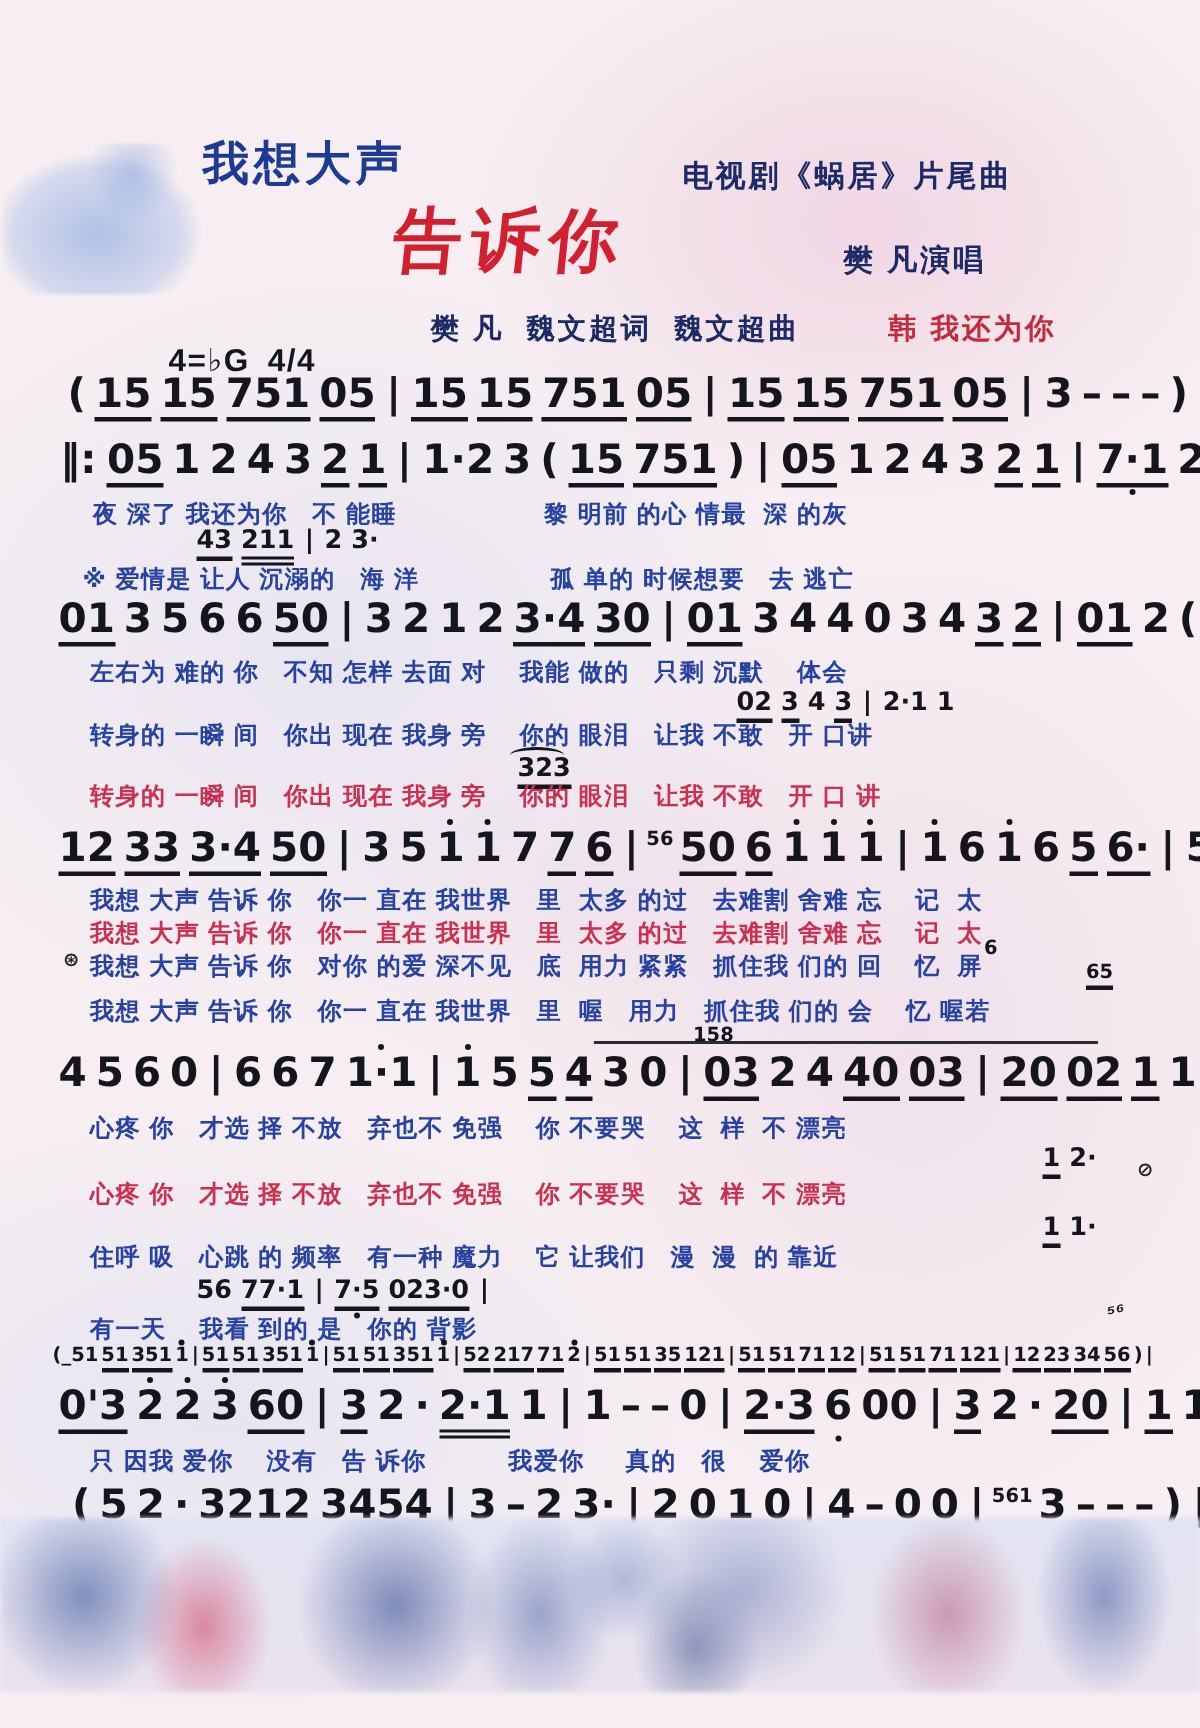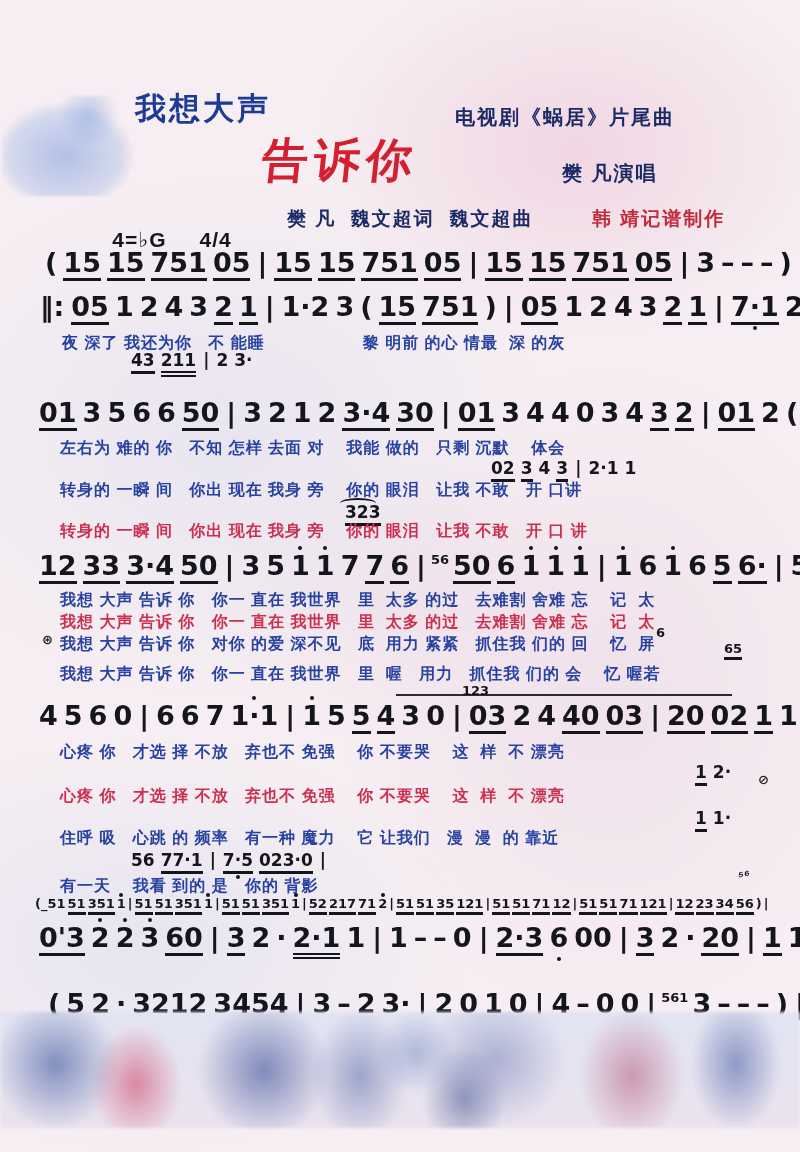--- a/index.html
+++ b/index.html
@@ -81,30 +81,31 @@
 
 <div id="page">
 
   <div class="blob-topleft"></div>
 
   <div class="abs hdr-blue title-main" style="left:135px;top:88px;">我想大声</div>
   <div class="abs hdr-navy title-sub" style="left:455px;top:104px;">电视剧《蜗居》片尾曲</div>
   <div class="abs title-red" style="left:262px;top:130px;">告诉你</div>
   <div class="abs hdr-navy title-sub" style="left:562px;top:160px;">樊 凡演唱</div>
   <div class="abs key-sig" style="left:85px;top:204px;">
-    <span>4=♭G</span><span style="margin-left:33px;text-align:right;">4/4</span>
+    <span>4=♭G</span><span style="margin-left:12px;text-align:right;">4/4</span>
   </div>
   <div class="abs hdr-navy credits" style="left:287px;top:206px;">樊 凡  魏文超词  魏文超曲</div>
-  <div class="abs transcriber" style="left:592px;top:206px;">韩 靖记谱制作</div>
+  <div class="abs transcriber" style="left:592px;top:206px;">韩 我还为你</div>
 
   <div class="nline big" style="left:42px;top:247px;"><span class="tk">(</span><span class="tk u1">15</span><span class="tk u1">15</span><span class="tk u1">751</span><span class="tk u1">05</span><span class="tk bar">|</span><span class="tk u1">15</span><span class="tk u1">15</span><span class="tk u1">751</span><span class="tk u1">05</span><span class="tk bar">|</span><span class="tk u1">15</span><span class="tk u1">15</span><span class="tk u1">751</span><span class="tk u1">05</span><span class="tk bar">|</span><span class="tk">3</span><span class="tk">–</span><span class="tk">–</span><span class="tk">–</span><span class="tk">)</span><span class="tk bar">|</span></div>
   <div class="nline big" style="left:36px;top:291px;"><span class="tk bar">‖:</span><span class="tk u1">05</span><span class="tk">1</span><span class="tk">2</span><span class="tk">4</span><span class="tk">3</span><span class="tk u1">2</span><span class="tk u1">1</span><span class="tk bar">|</span><span class="tk">1·2</span><span class="tk">3</span><span class="tk">(</span><span class="tk u1">15</span><span class="tk u1">751</span><span class="tk">)</span><span class="tk bar">|</span><span class="tk u1">05</span><span class="tk">1</span><span class="tk">2</span><span class="tk">4</span><span class="tk">3</span><span class="tk u1">2</span><span class="tk u1">1</span><span class="tk bar">|</span><span class="tk u1 db">7·1</span><span class="tk">2</span></div>
   <div class="lyric blue" style="left:62px;top:333px;">夜 深了 我还为你   不 能睡                  黎 明前 的心 情最  深 的灰</div>
 
   <div class="nline small-n" style="left:128px;top:350px;"><span class="tk u1">43</span><span class="tk u2">211</span><span class="tk bar">|</span><span class="tk">2</span><span class="tk">3·</span></div>
+  <div class="lyric blue" style="left:55px;top:376px;">※ 爱情是 让人 沉溺的   海 洋                孤 单的 时候想要   去 逃亡</div>
 
   <div class="nline big" style="left:36px;top:397px;"><span class="tk u1">01</span><span class="tk">3</span><span class="tk">5</span><span class="tk">6</span><span class="tk">6</span><span class="tk u1">50</span><span class="tk bar">|</span><span class="tk">3</span><span class="tk">2</span><span class="tk">1</span><span class="tk">2</span><span class="tk u1">3·4</span><span class="tk u1">30</span><span class="tk bar">|</span><span class="tk u1">01</span><span class="tk">3</span><span class="tk">4</span><span class="tk">4</span><span class="tk">0</span><span class="tk">3</span><span class="tk">4</span><span class="tk u1">3</span><span class="tk u1">2</span><span class="tk bar">|</span><span class="tk u1">01</span><span class="tk">2</span><span class="tk">(</span></div>
   <div class="lyric blue" style="left:60px;top:438px;">左右为 难的 你   不知 怎样 去面 对    我能 做的   只剩 沉默    体会</div>
 
   <div class="nline small-n" style="left:488px;top:458px;text-align:right;"><span class="tk u1">02</span><span class="tk u1">3</span><span class="tk">4</span><span class="tk u1">3</span><span class="tk bar">|</span><span class="tk">2·1</span><span class="tk">1</span></div>
   <div class="lyric blue" style="left:60px;top:480px;">转身的 一瞬 间   你出 现在 我身 旁    你的 眼泪   让我 不敢   开 口讲</div>
 
   <div class="arc" style="left:340px;top:498px;width:36px;"></div>
   <div class="nline small-n" style="left:342px;top:502px;"><span class="tk u1">323</span></div>
   <div class="lyric red" style="left:60px;top:521px;">转身的 一瞬 间   你出 现在 我身 旁    你的 眼泪   让我 不敢   开 口 讲</div>
@@ -112,34 +113,35 @@
   <div class="nline big" style="left:36px;top:550px;"><span class="tk u1">12</span><span class="tk u1">33</span><span class="tk u1">3·4</span><span class="tk u1">50</span><span class="tk bar">|</span><span class="tk">3</span><span class="tk">5</span><span class="tk da">1</span><span class="tk da">1</span><span class="tk">7</span><span class="tk u1">7</span><span class="tk u1">6</span><span class="tk bar">|</span><span class="tk gr">56</span><span class="tk u1">50</span><span class="tk u1">6</span><span class="tk da">1</span><span class="tk da">1</span><span class="tk da">1</span><span class="tk bar">|</span><span class="tk da">1</span><span class="tk">6</span><span class="tk da">1</span><span class="tk">6</span><span class="tk u1">5</span><span class="tk u1">6·</span><span class="tk bar">|</span><span class="tk">5</span></div>
   <div class="lyric blue" style="left:60px;top:590px;">我想 大声 告诉 你   你一 直在 我世界   里  太多 的过   去难割 舍难 忘    记  太</div>
   <div class="lyric red" style="left:60px;top:612px;">我想 大声 告诉 你   你一 直在 我世界   里  太多 的过   去难割 舍难 忘    记  太</div>
   <div class="mark" style="left:42px;top:632px;">⊛</div>
   <div class="lyric blue" style="left:60px;top:634px;">我想 大声 告诉 你   对你 的爱 深不见   底  用力 紧紧   抓住我 们的 回    忆  屏</div>
   <div class="nline tiny-n" style="left:655px;top:626px;"><span class="tk gr">6</span></div>
   <div class="nline tiny-n" style="left:723px;top:641px;"><span class="tk u1">65</span></div>
   <div class="lyric blue" style="left:60px;top:664px;">我想 大声 告诉 你   你一 直在 我世界   里  喔   用力   抓住我 们的 会    忆 喔若</div>
 
   <div class="slur-line" style="left:396px;top:694px;width:336px;"></div>
-  <div class="slur-label" style="left:462px;top:683px;background:transparent;">123</div>
+  <div class="slur-label" style="left:462px;top:683px;background:transparent;">158</div>
 
   <div class="nline big" style="left:36px;top:700px;"><span class="tk">4</span><span class="tk">5</span><span class="tk">6</span><span class="tk">0</span><span class="tk bar">|</span><span class="tk">6</span><span class="tk">6</span><span class="tk">7</span><span class="tk da">1·1</span><span class="tk bar">|</span><span class="tk da">1</span><span class="tk">5</span><span class="tk u1">5</span><span class="tk u1">4</span><span class="tk">3</span><span class="tk">0</span><span class="tk bar">|</span><span class="tk u1">03</span><span class="tk">2</span><span class="tk">4</span><span class="tk u1">40</span><span class="tk u1">03</span><span class="tk bar">|</span><span class="tk u1">20</span><span class="tk u1">02</span><span class="tk u1">1</span><span class="tk">1</span></div>
   <div class="lyric blue" style="left:60px;top:742px;">心疼 你   才选 择 不放   弃也不 免强    你 不要哭    这  样  不 漂亮</div>
   <div class="nline small-n" style="left:692px;top:762px;"><span class="tk u1">1</span><span class="tk">2·</span></div>
   <div class="mark" style="left:758px;top:772px;">⊘</div>
   <div class="lyric red" style="left:60px;top:786px;">心疼 你   才选 择 不放   弃也不 免强    你 不要哭    这  样  不 漂亮</div>
   <div class="nline small-n" style="left:692px;top:808px;"><span class="tk u1">1</span><span class="tk">1·</span></div>
   <div class="lyric blue" style="left:60px;top:828px;">住呼 吸   心跳 的 频率   有一种 魔力    它 让我们   漫  漫  的 靠近</div>
 
   <div class="nline small-n" style="left:128px;top:850px;"><span class="tk">56</span><span class="tk u1">77·1</span><span class="tk bar">|</span><span class="tk u1 db">7·5</span><span class="tk u1">023·0</span><span class="tk bar">|</span></div>
   <div class="lyric blue" style="left:60px;top:876px;">有一天    我看 到的 是   你的 背影</div>
   <div class="hw" style="left:738px;top:866px;">⁵⁶</div>
 
   <div class="nline tiny-n" style="left:34px;top:896px;"><span class="tk">(_51</span><span class="tk u1">51</span><span class="tk u1">351</span><span class="tk da">1</span><span class="tk bar">|</span><span class="tk u1">51</span><span class="tk u1">51</span><span class="tk u1">351</span><span class="tk da">1</span><span class="tk bar">|</span><span class="tk u1">51</span><span class="tk u1">51</span><span class="tk u1">351</span><span class="tk da">1</span><span class="tk bar">|</span><span class="tk u1">52</span><span class="tk u1">217</span><span class="tk u1">71</span><span class="tk da">2</span><span class="tk bar">|</span><span class="tk u1">51</span><span class="tk u1">51</span><span class="tk u1">35</span><span class="tk u1">121</span><span class="tk bar">|</span><span class="tk u1">51</span><span class="tk u1">51</span><span class="tk u1">71</span><span class="tk u1">12</span><span class="tk bar">|</span><span class="tk u1">51</span><span class="tk u1">51</span><span class="tk u1">71</span><span class="tk u1">121</span><span class="tk bar">|</span><span class="tk u1">12</span><span class="tk u1">23</span><span class="tk u1">34</span><span class="tk u1">56</span><span class="tk">)</span><span class="tk bar">|</span></div>
 
   <div class="nline big" style="left:36px;top:922px;"><span class="tk u1">0'3</span><span class="tk da">2</span><span class="tk da">2</span><span class="tk da">3</span><span class="tk u1">60</span><span class="tk bar">|</span><span class="tk u1">3</span><span class="tk">2</span><span class="tk">·</span><span class="tk u2">2·1</span><span class="tk">1</span><span class="tk bar">|</span><span class="tk">1</span><span class="tk">–</span><span class="tk">–</span><span class="tk">0</span><span class="tk bar">|</span><span class="tk u1">2·3</span><span class="tk db">6</span><span class="tk">00</span><span class="tk bar">|</span><span class="tk u1">3</span><span class="tk">2</span><span class="tk">·</span><span class="tk u1">20</span><span class="tk bar">|</span><span class="tk u1">1</span><span class="tk">1</span></div>
+  <div class="lyric blue" style="left:60px;top:964px;">只 因我 爱你    没有   告 诉你          我爱你     真的   很    爱你</div>
 
   <div class="nline big" style="left:45px;top:988px;"><span class="tk">(</span><span class="tk db">5</span><span class="tk">2</span><span class="tk">·</span><span class="tk u2">3212</span><span class="tk u2">3454</span><span class="tk bar">|</span><span class="tk">3</span><span class="tk">–</span><span class="tk u1">2</span><span class="tk">3·</span><span class="tk bar">|</span><span class="tk">2</span><span class="tk">0</span><span class="tk">1</span><span class="tk">0</span><span class="tk bar">|</span><span class="tk db">4</span><span class="tk">–</span><span class="tk">0</span><span class="tk">0</span><span class="tk bar">|</span><span class="tk gr">561</span><span class="tk">3</span><span class="tk">–</span><span class="tk">–</span><span class="tk">–</span><span class="tk">)</span><span class="tk bar">|</span></div>
 
   <div class="photo-strip"></div>
 </div>
 
 </body></html>

